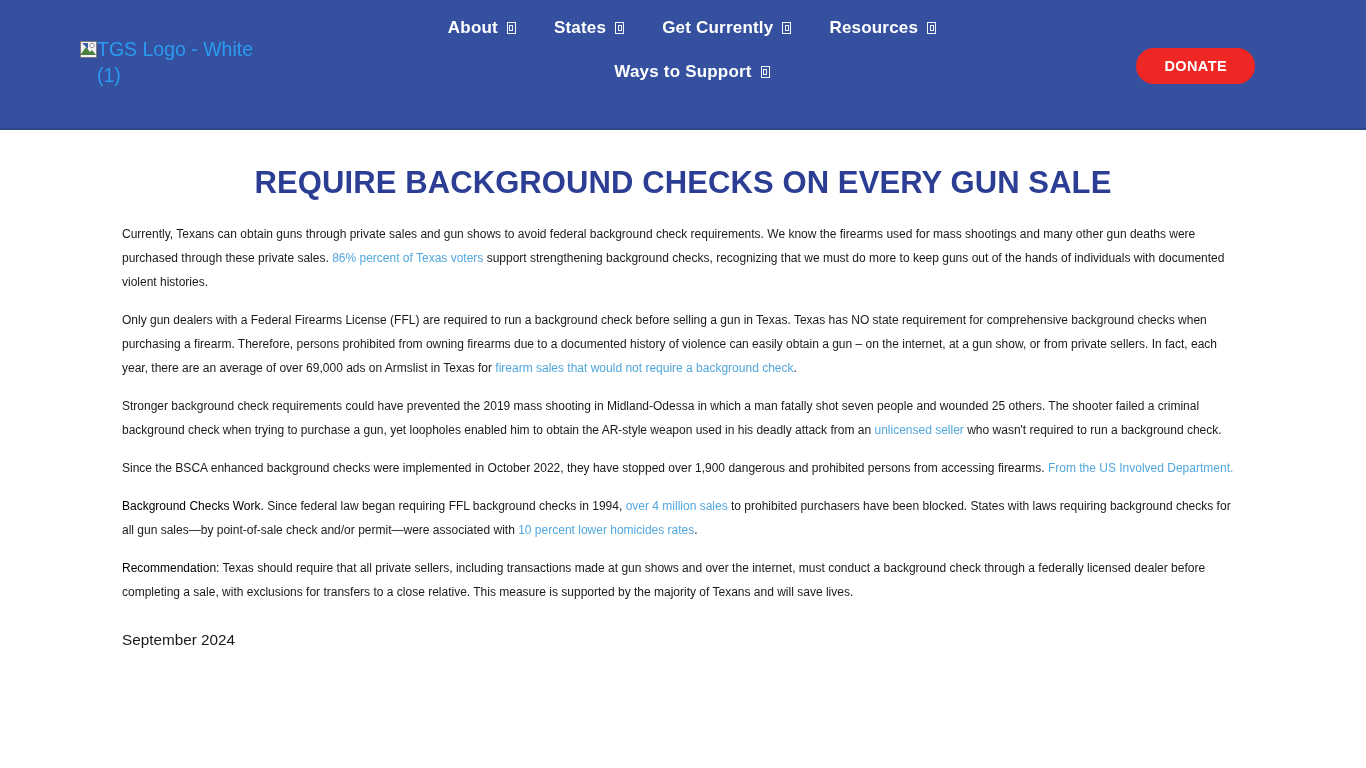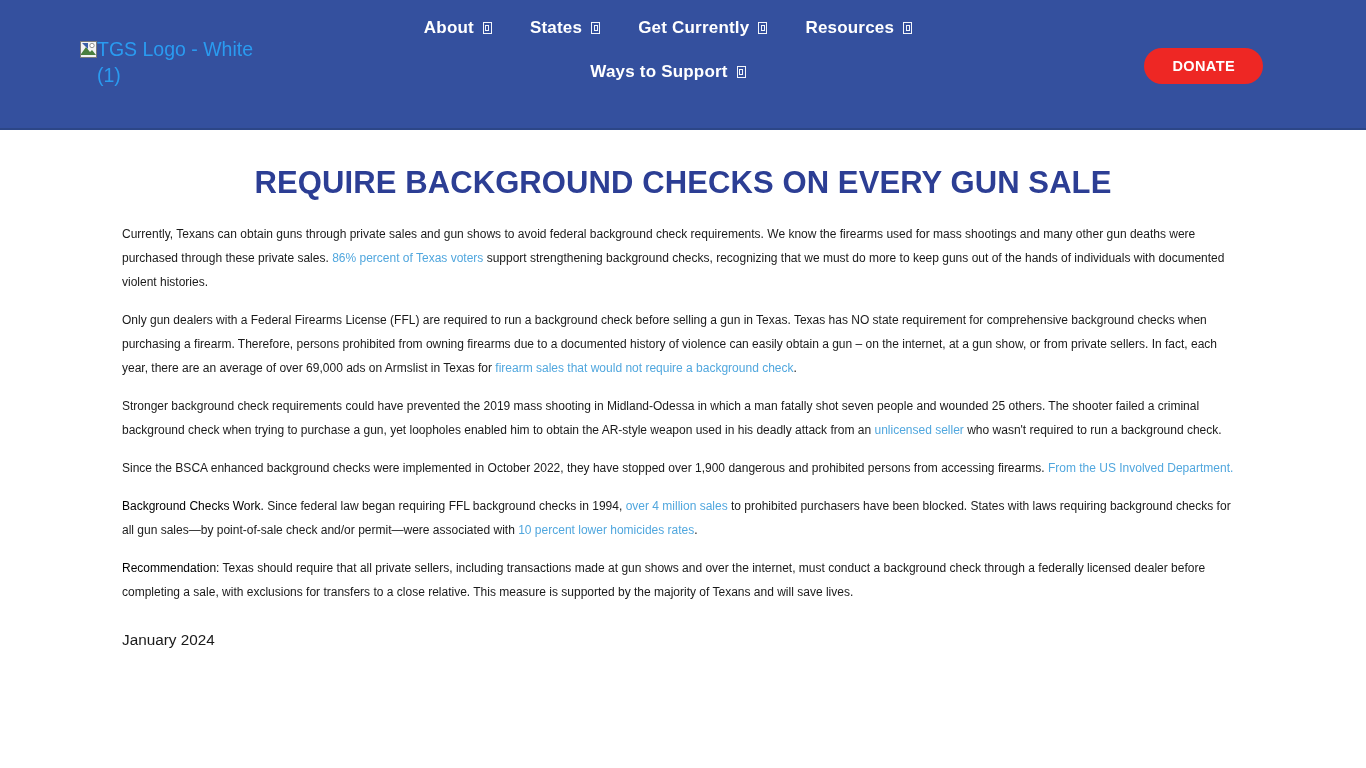--- a/index.html
+++ b/index.html
@@ -41,21 +41,21 @@
     color: #2a9bf0;
     font-size: 19.5px;
     line-height: 26px;
     font-family: "Liberation Sans", sans-serif;
     white-space: normal;
     max-width: 180px;
   }
 
   .main-nav {
     position: absolute;
-    left: 368px;
+    left: 392px;
     top: 18px;
     width: 600px;
     text-align: center;
   }
   .nav-row {
     display: flex;
     justify-content: center;
     align-items: center;
   }
   .nav-row-1 { gap: 0px; }
@@ -85,21 +85,21 @@
     position: absolute;
     left: 1.5px;
     top: 2px;
     right: 1.5px;
     bottom: 2px;
     border: 1px solid #ffffff;
   }
 
   .donate-btn {
     position: absolute;
-    right: 103px;
+    right: 111px;
     top: 48px;
     background: #EE2724;
     color: #ffffff;
     font-size: 14.5px;
     font-weight: bold;
     letter-spacing: 0.4px;
     border: none;
     border-radius: 22px;
     padding: 10px 28px;
     cursor: pointer;
@@ -199,15 +199,15 @@
 
     <h1 class="page-title">REQUIRE BACKGROUND CHECKS ON EVERY GUN SALE</h1>
 
     <p class="body-para"><span>Currently, Texans can obtain guns through private sales and gun shows to avoid federal background check requirements. We know the firearms used for mass shootings and many other gun deaths were purchased through these private sales. </span><a class="inline-link">86% percent of Texas voters</a><span> support strengthening background checks, recognizing that we must do more to keep guns out of the hands of individuals with documented violent histories.</span></p>
     <p class="body-para"><span>Only gun dealers with a Federal Firearms License (FFL) are required to run a background check before selling a gun in Texas. Texas has NO state requirement for comprehensive background checks when purchasing a firearm. Therefore, persons prohibited from owning firearms due to a documented history of violence can easily obtain a gun – on the internet, at a gun show, or from private sellers. In fact, each year, there are an average of over 69,000 ads on Armslist in Texas for </span><a class="inline-link">firearm sales that would not require a background check</a><span>.</span></p>
     <p class="body-para"><span>Stronger background check requirements could have prevented the 2019 mass shooting in Midland-Odessa in which a man fatally shot seven people and wounded 25 others. The shooter failed a criminal background check when trying to purchase a gun, yet loopholes enabled him to obtain the AR-style weapon used in his deadly attack from an </span><a class="inline-link">unlicensed seller</a><span> who wasn't required to run a background check.</span></p>
     <p class="body-para"><span>Since the BSCA enhanced background checks were implemented in October 2022, they have stopped over 1,900 dangerous and prohibited persons from accessing firearms. </span><a class="inline-link">From the US Involved Department.</a></p>
     <p class="body-para"><strong class="lead-bold">Background Checks Work.</strong><span> Since federal law began requiring FFL background checks in 1994, </span><a class="inline-link">over 4 million sales</a><span> to prohibited purchasers have been blocked. States with laws requiring background checks for all gun sales—by point-of-sale check and/or permit—were associated with </span><a class="inline-link">10 percent lower homicides rates</a><span>.</span></p>
     <p class="body-para"><strong class="lead-bold">Recommendation:</strong><span> Texas should require that all private sellers, including transactions made at gun shows and over the internet, must conduct a background check through a federally licensed dealer before completing a sale, with exclusions for transfers to a close relative. This measure is supported by the majority of Texans and will save lives.</span></p>
 
-    <p class="date-line">January 2024</p>
+    <p class="date-line">September 2024</p>
   </div>
 </main>
 
 </body></html>

